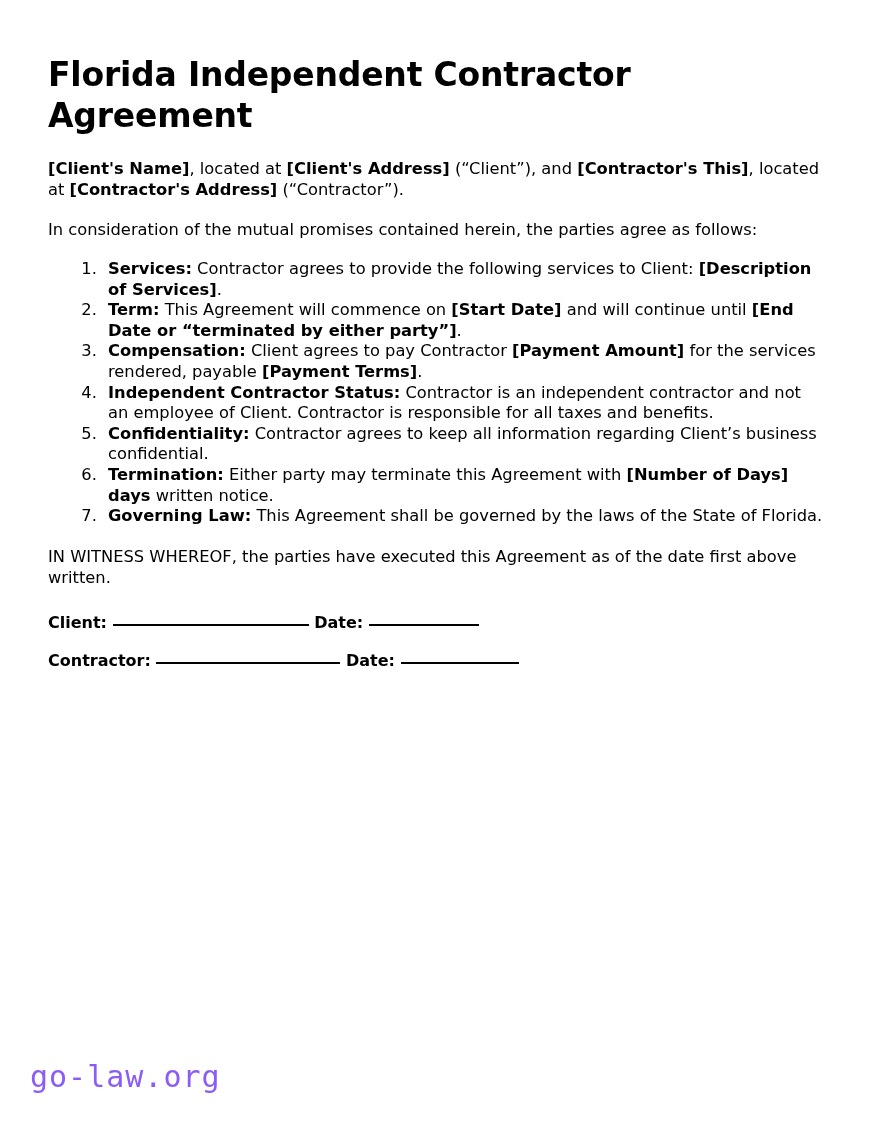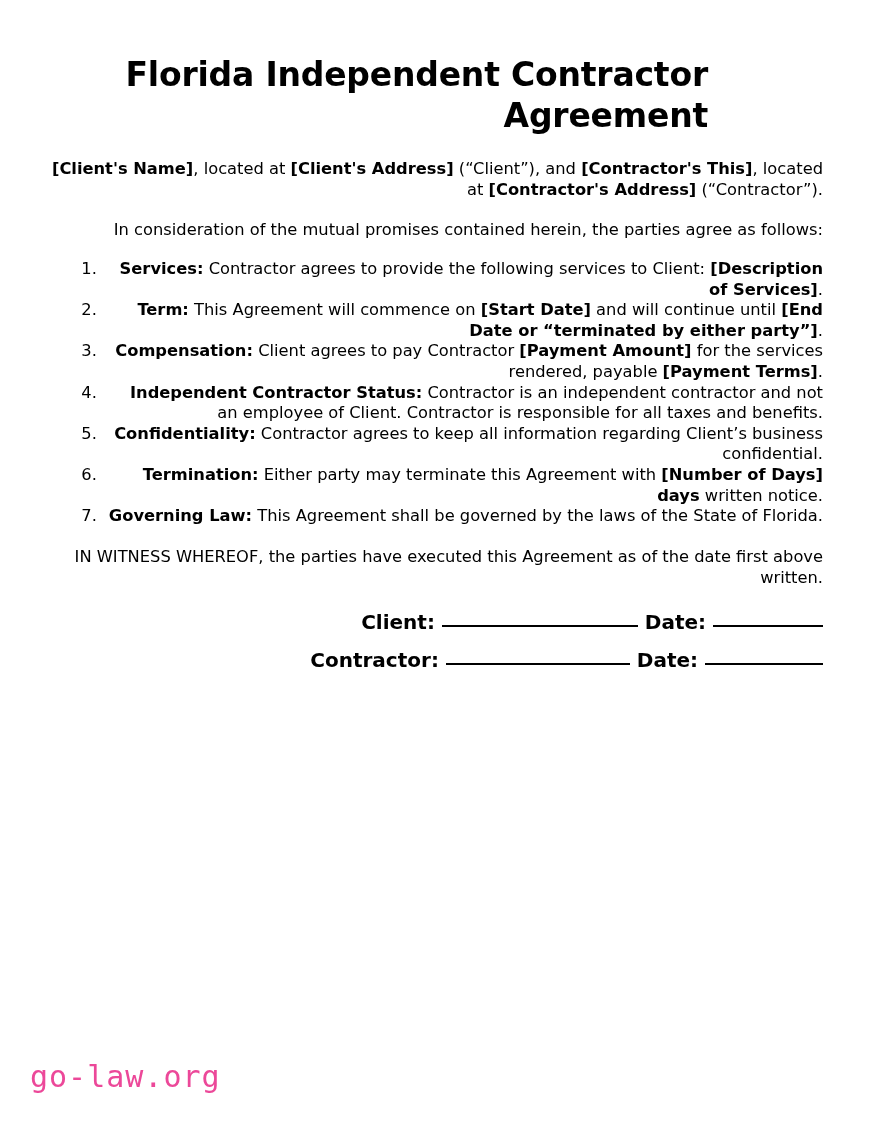--- a/index.html
+++ b/index.html
@@ -21,21 +21,20 @@
     width: 869px;
     height: 1124px;
     box-sizing: border-box;
     padding: 0;
   }
   .content {
     position: absolute;
     left: 48px;
     top: 54px;
     width: 775px;
-    text-align: right;
   }
   h1.doc-title {
     font-size: 33px;
     line-height: 41px;
     font-weight: bold;
     margin: 0 0 22px 0;
     letter-spacing: -0.2px;
     max-width: 660px;
   }
   p.para {
@@ -56,45 +55,45 @@
     padding-left: 6px;
   }
   ol.terms > li::marker {
     font-weight: normal;
   }
   b, strong { font-weight: bold; }
   .sig-block {
     margin-top: 24px;
   }
   p.sig-line {
-    font-size: 20px;
+    font-size: 16px;
     line-height: 21px;
     font-weight: bold;
-    margin: 0 0 17px 8px;
+    margin: 0 0 17px 0;
     white-space: pre;
   }
   .rule {
     display: inline-block;
     border-bottom: 2px solid #000;
     vertical-align: 2px;
     height: 0;
   }
   .rule.w-long { width: 196px; }
   .rule.w-mid  { width: 184px; }
   .rule.w-short{ width: 110px; }
   .rule.w-short2{ width: 118px; }
   .watermark {
     position: absolute;
     left: 30px;
     top: 1060px;
     font-family: "DejaVu Sans Mono", "Liberation Mono", monospace;
     font-size: 30px;
     line-height: 34px;
     letter-spacing: 1px;
-    color: #ec4899;
+    color: #8b5cf6;
     white-space: pre;
   }
 </style>
 </head>
 <body>
 
 <div class="page">
   <div class="content">
 
     <h1 class="doc-title">Florida Independent Contractor Agreement</h1>

